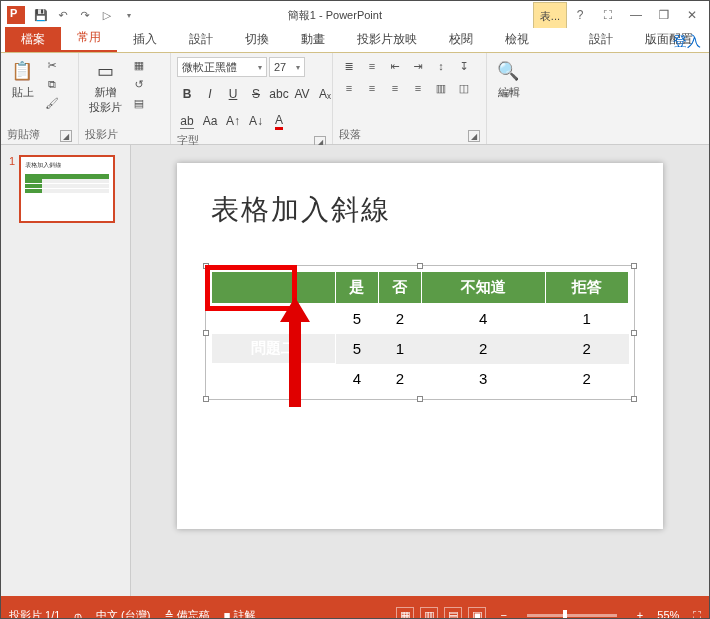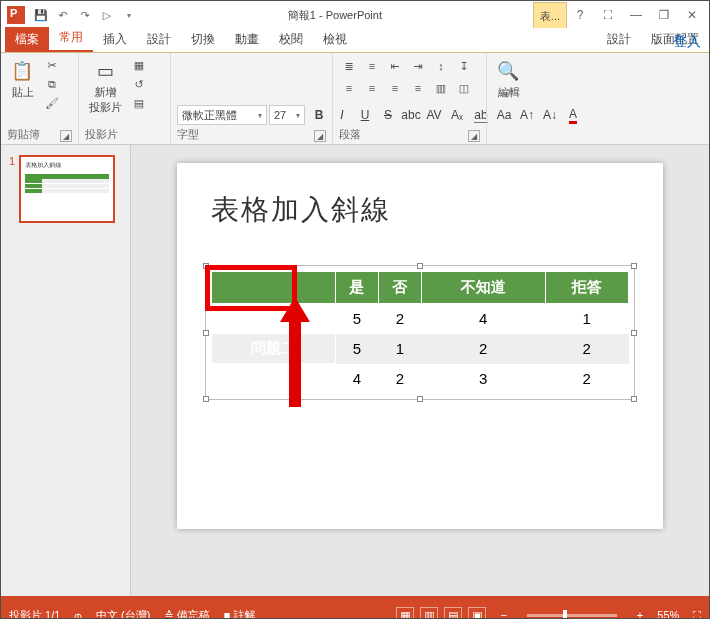--- a/index.html
+++ b/index.html
@@ -12,21 +12,21 @@
   .qat { display: flex; gap: 6px; align-items: center; padding-left: 4px; }
   .qat-btn { width: 16px; height: 16px; display:flex; align-items:center; justify-content:center; color:#666; cursor:pointer; }
   .title-text { flex: 1; text-align: center; color:#444; }
   .title-extra { display:flex; align-items:center; height:100%; }
   .te-tab { background:#ffe399; padding: 6px 6px 4px; font-size:11px; color:#444; border:1px solid #d2c086; border-bottom:none; }
   .title-right { display:flex; gap:2px; padding-right:4px; }
   .title-right .win-btn { width:26px; height:20px; display:flex; align-items:center; justify-content:center; color:#666; cursor:pointer; font-size:12px; }
 
   
   .tabs { height: 24px; background:#fff; display:flex; align-items:flex-end; font-size:12px; color:#444; padding-left:4px; gap:0; border-bottom:1px solid #d2c086; position:relative; }
-  .tab { padding:4px 10px; cursor:pointer; }
+  .tab { padding:4px 16px; cursor:pointer; }
   .tab.file { background:#d24726; color:#fff; }
   .tab.active { color:#d24726; border-bottom:2px solid #d24726; }
   .tab.tool { margin-left:auto; }
   .signin { position:absolute; right:8px; top:4px; color:#0066cc; font-size:14px; }
 
   
   .ribbon { height: 92px; background:#f3f3f3; border-bottom:1px solid #ccc; display:flex; font-size:11px; color:#444; position:relative; }
   .group { border-right:1px solid #ddd; padding:4px 6px 2px; display:flex; flex-direction:column; justify-content:space-between; }
   .group-label { text-align:center; color:#666; font-size:11px; padding-top:2px; }
   .grp-body { flex:1; display:flex; gap:4px; align-items:flex-start; }
@@ -119,20 +119,21 @@
   </div>
 </div>
 
 <div class="tabs">
   <div class="tab file">檔案</div>
   <div class="tab active">常用</div>
   <div class="tab">插入</div>
   <div class="tab">設計</div>
   <div class="tab">切換</div>
   <div class="tab">動畫</div>
+  <div class="tab">投影片放映</div>
   <div class="tab">校閱</div>
   <div class="tab">檢視</div>
   <div class="tab tool">設計</div>
   <div class="tab">版面配置</div>
   <span class="signin">登入</span>
 </div>
 
 <div class="ribbon">
   <div class="group" style="width:78px">
     <div class="grp-body">
@@ -164,21 +165,21 @@
         <span class="mini">↺</span>
         <span class="mini">▤</span>
       </div>
     </div>
     <div class="group-foot">
         <span class="group-label">投影片</span>
       </div>
   </div>
 
   <div class="group" style="width:162px">
-    <div class="grp-body" style="flex-direction:row;align-items:flex-end">
+    <div class="grp-body" style="flex-direction:column;align-items:flex-start">
       <div class="font-row">
         <div class="font-select">
             <span>微軟正黑體</span>
             <span class="dropdown-caret">▾</span>
           </div>
         <div class="size-select">
             <span>27</span>
             <span class="dropdown-caret">▾</span>
           </div>
       </div>

